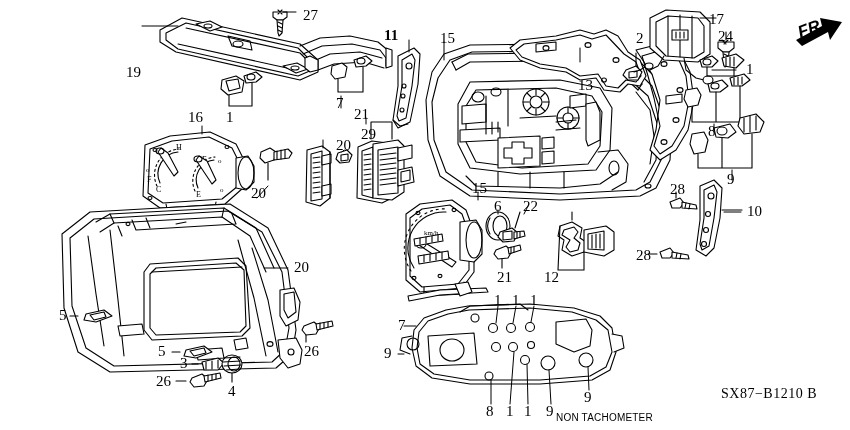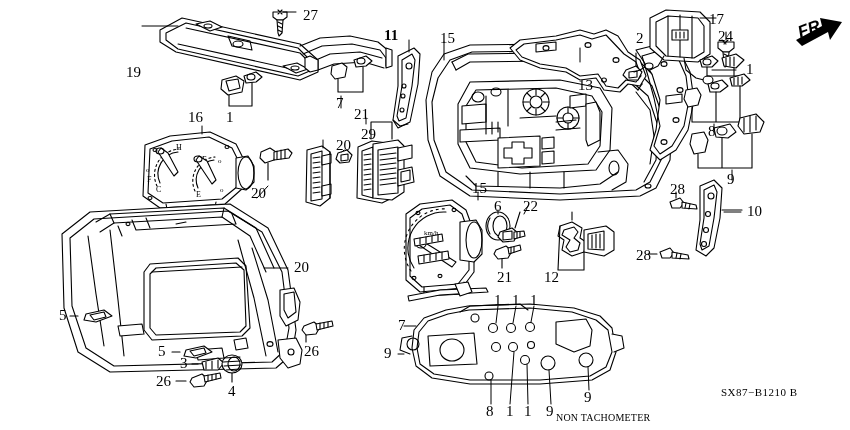--- a/index.html
+++ b/index.html
@@ -4,21 +4,21 @@
 <title>Parts Diagram</title>
 <style>
   html,body{margin:0;padding:0;background:#fff;}
   body{width:850px;height:430px;overflow:hidden;
        font-family:"Liberation Sans", sans-serif;color:#000;}
   #sheet{position:relative;width:850px;height:430px;background:#ffffff;}
   svg{display:block;}
   .lbl{position:absolute;font-family:"Liberation Serif", serif;
        font-size:15px;line-height:1;color:#000;white-space:nowrap;}
   .pn{position:absolute;font-family:"Liberation Serif", serif;
-      font-size:11px;letter-spacing:.5px;white-space:nowrap;}
+      font-size:14px;letter-spacing:.5px;white-space:nowrap;}
   .tacho{position:absolute;font-family:"Liberation Sans", sans-serif;
          font-size:10px;letter-spacing:.2px;white-space:nowrap;}
   .frtxt{position:absolute;font-family:"Liberation Sans", sans-serif;
          font-weight:bold;font-style:italic;font-size:17px;white-space:nowrap;}
 </style>
 </head>
 <body>
 
 <div id="sheet">
 
@@ -521,21 +521,21 @@
   <div class="lbl" style="left:384px;top:346px;">9</div>
   <div class="lbl" style="left:494px;top:293px;">1</div>
   <div class="lbl" style="left:512px;top:293px;">1</div>
   <div class="lbl" style="left:530px;top:293px;">1</div>
   <div class="lbl" style="left:486px;top:404px;">8</div>
   <div class="lbl" style="left:506px;top:404px;">1</div>
   <div class="lbl" style="left:524px;top:404px;">1</div>
   <div class="lbl" style="left:546px;top:404px;">9</div>
   <div class="lbl" style="left:584px;top:390px;">9</div>
 
-  <div class="tacho" style="left:556px;top:412px;font-family:Liberation Serif, serif;">NON TACHOMETER</div>
+  <div class="tacho" style="left:556px;top:412px;">NON TACHOMETER</div>
 
   <div class="pn" style="left:721px;top:386px;">SX87−B1210 B</div>
 
   <div style="position:absolute;left:792px;top:10px;width:54px;height:38px;">
     <svg width="54" height="38" viewBox="0 0 54 38">
       <path d="M4 30 L30 16 L28 8 L50 12 L38 30 L36 22 L10 36 Z" fill="#000" stroke="none"></path>
     </svg>
   </div>
   <div class="frtxt" style="left:795px;top:24px;transform:rotate(-20deg);transform-origin:left top;">FR.</div>
 

